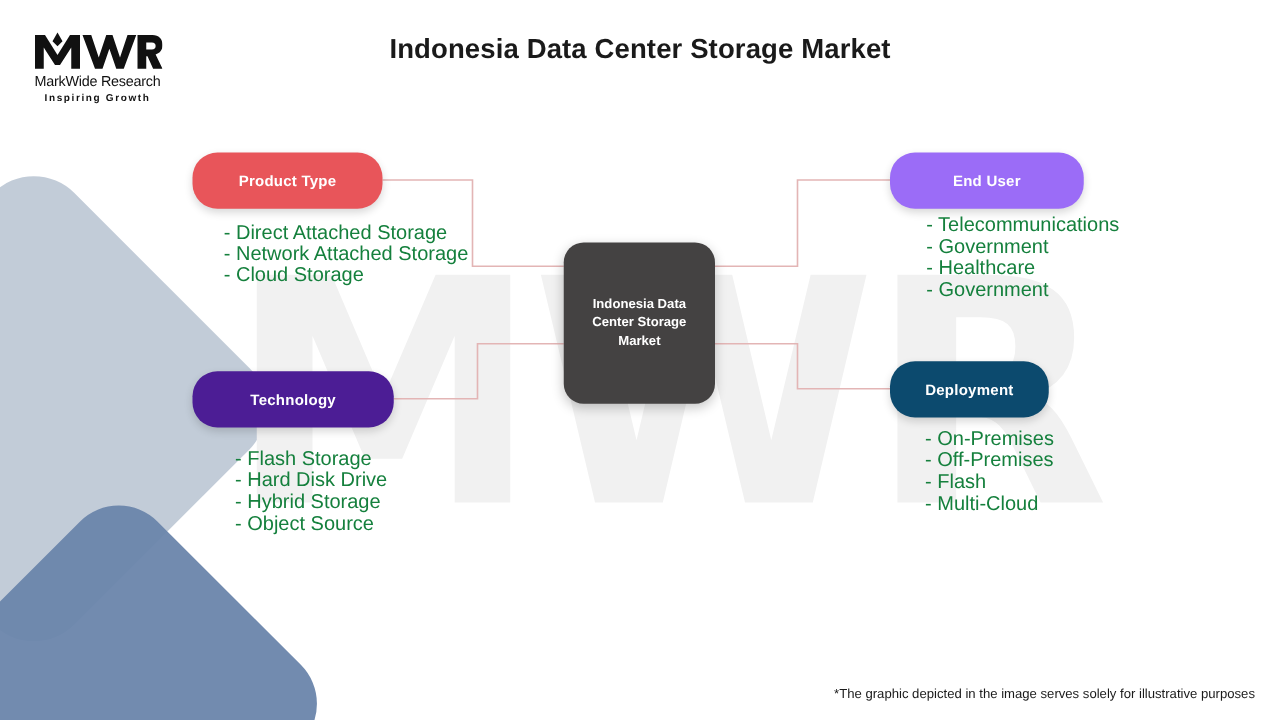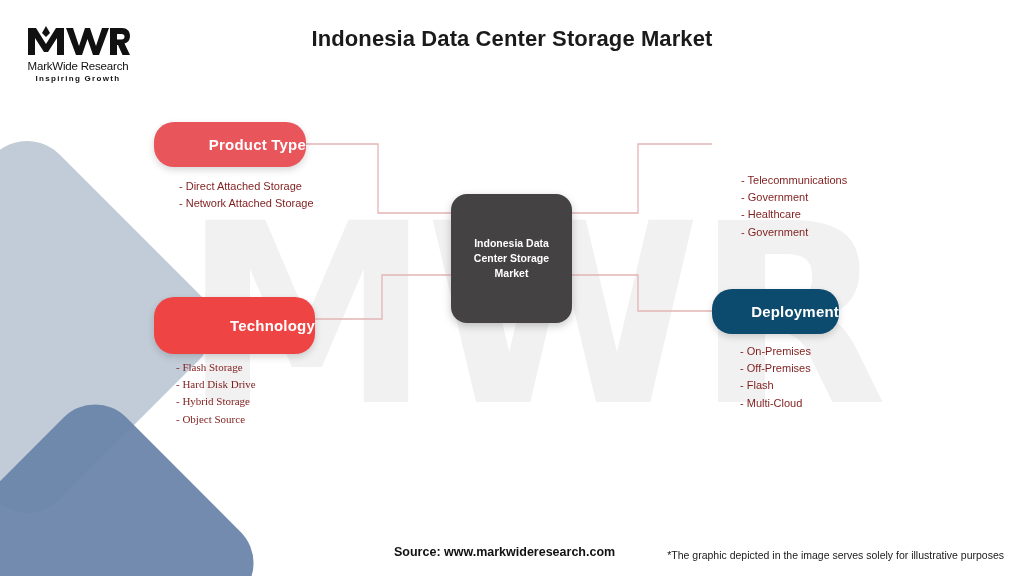--- a/index.html
+++ b/index.html
@@ -89,29 +89,29 @@
 
   
   #connectors { position: absolute; left: 0; top: 0; width: 1024px; height: 576px; }
 
   
   .node {
     position: absolute;
     border-radius: 20px;
     display: flex;
     align-items: center;
-    justify-content: flex-end;
+    justify-content: center;
     color: #ffffff;
-    font-size: 15px;
+    font-size: 12px;
     font-weight: bold;
     letter-spacing: .2px;
     box-shadow: 0 3px 7px rgba(0,0,0,.16);
   }
   .node-product    { left: 154px; top: 122px; width: 152px; height: 45px; background: #e8555a; }
-  .node-technology { left: 154px; top: 297px; width: 161px; height: 57px; background: #ef4444; }
+  .node-technology { left: 154px; top: 297px; width: 161px; height: 45px; background: #4c1d95; }
   .node-enduser    { left: 712px; top: 122px; width: 155px; height: 45px; background: #9b6cf7; }
   .node-deployment { left: 712px; top: 289px; width: 127px; height: 45px; background: #0c4a6e; }
 
   .node-center {
     position: absolute;
     left: 451px; top: 194px;
     width: 121px; height: 129px;
     background: #444242;
     border-radius: 16px;
     display: flex;
@@ -124,28 +124,28 @@
     font-size: 10.5px;
     font-weight: bold;
     line-height: 15px;
     text-align: center;
     padding: 0 10px;
   }
 
   
   .bullets {
     position: absolute;
-    font-size: 11px;
-    color: #7f1d1d;
+    font-size: 16px;
+    color: #15803d;
     line-height: 17.2px;
     white-space: nowrap;
   }
   .bullets .bullet-item { display: block; }
   .bullets-product    { left: 179px; top: 178px; }
-  .bullets-technology { left: 176px; top: 359px; font-family: Liberation Serif, serif; }
+  .bullets-technology { left: 188px; top: 359px; }
   .bullets-enduser    { left: 741px; top: 172px; }
   .bullets-deployment { left: 740px; top: 343px; }
 
   
   #footer-source {
     position: absolute;
     left: 394px; top: 545px;
     font-size: 12.5px;
     font-weight: bold;
     color: #111;
@@ -196,45 +196,48 @@
   <div class="node-center">
     <span class="center-label">Indonesia Data Center Storage Market</span>
   </div>
 
   <div class="node node-product">
     <span>Product Type</span>
   </div>
   <div class="bullets bullets-product">
     <span class="bullet-item">- Direct Attached Storage</span>
     <span class="bullet-item">- Network Attached Storage</span>
+    <span class="bullet-item">- Cloud Storage</span>
   </div>
 
   <div class="node node-technology">
     <span>Technology</span>
   </div>
   <div class="bullets bullets-technology">
     <span class="bullet-item">- Flash Storage</span>
     <span class="bullet-item">- Hard Disk Drive</span>
     <span class="bullet-item">- Hybrid Storage</span>
     <span class="bullet-item">- Object Source</span>
   </div>
 
+  <div class="node node-enduser">
+    <span>End User</span>
+  </div>
   <div class="bullets bullets-enduser">
     <span class="bullet-item">- Telecommunications</span>
     <span class="bullet-item">- Government</span>
     <span class="bullet-item">- Healthcare</span>
     <span class="bullet-item">- Government</span>
   </div>
 
   <div class="node node-deployment">
     <span>Deployment</span>
   </div>
   <div class="bullets bullets-deployment">
     <span class="bullet-item">- On-Premises</span>
     <span class="bullet-item">- Off-Premises</span>
     <span class="bullet-item">- Flash</span>
     <span class="bullet-item">- Multi-Cloud</span>
   </div>
 
-  <div id="footer-source">Source: www.markwideresearch.com</div>
   <div id="footer-note">*The graphic depicted in the image serves solely for illustrative purposes</div>
 
 </div>
 
 </body></html>

